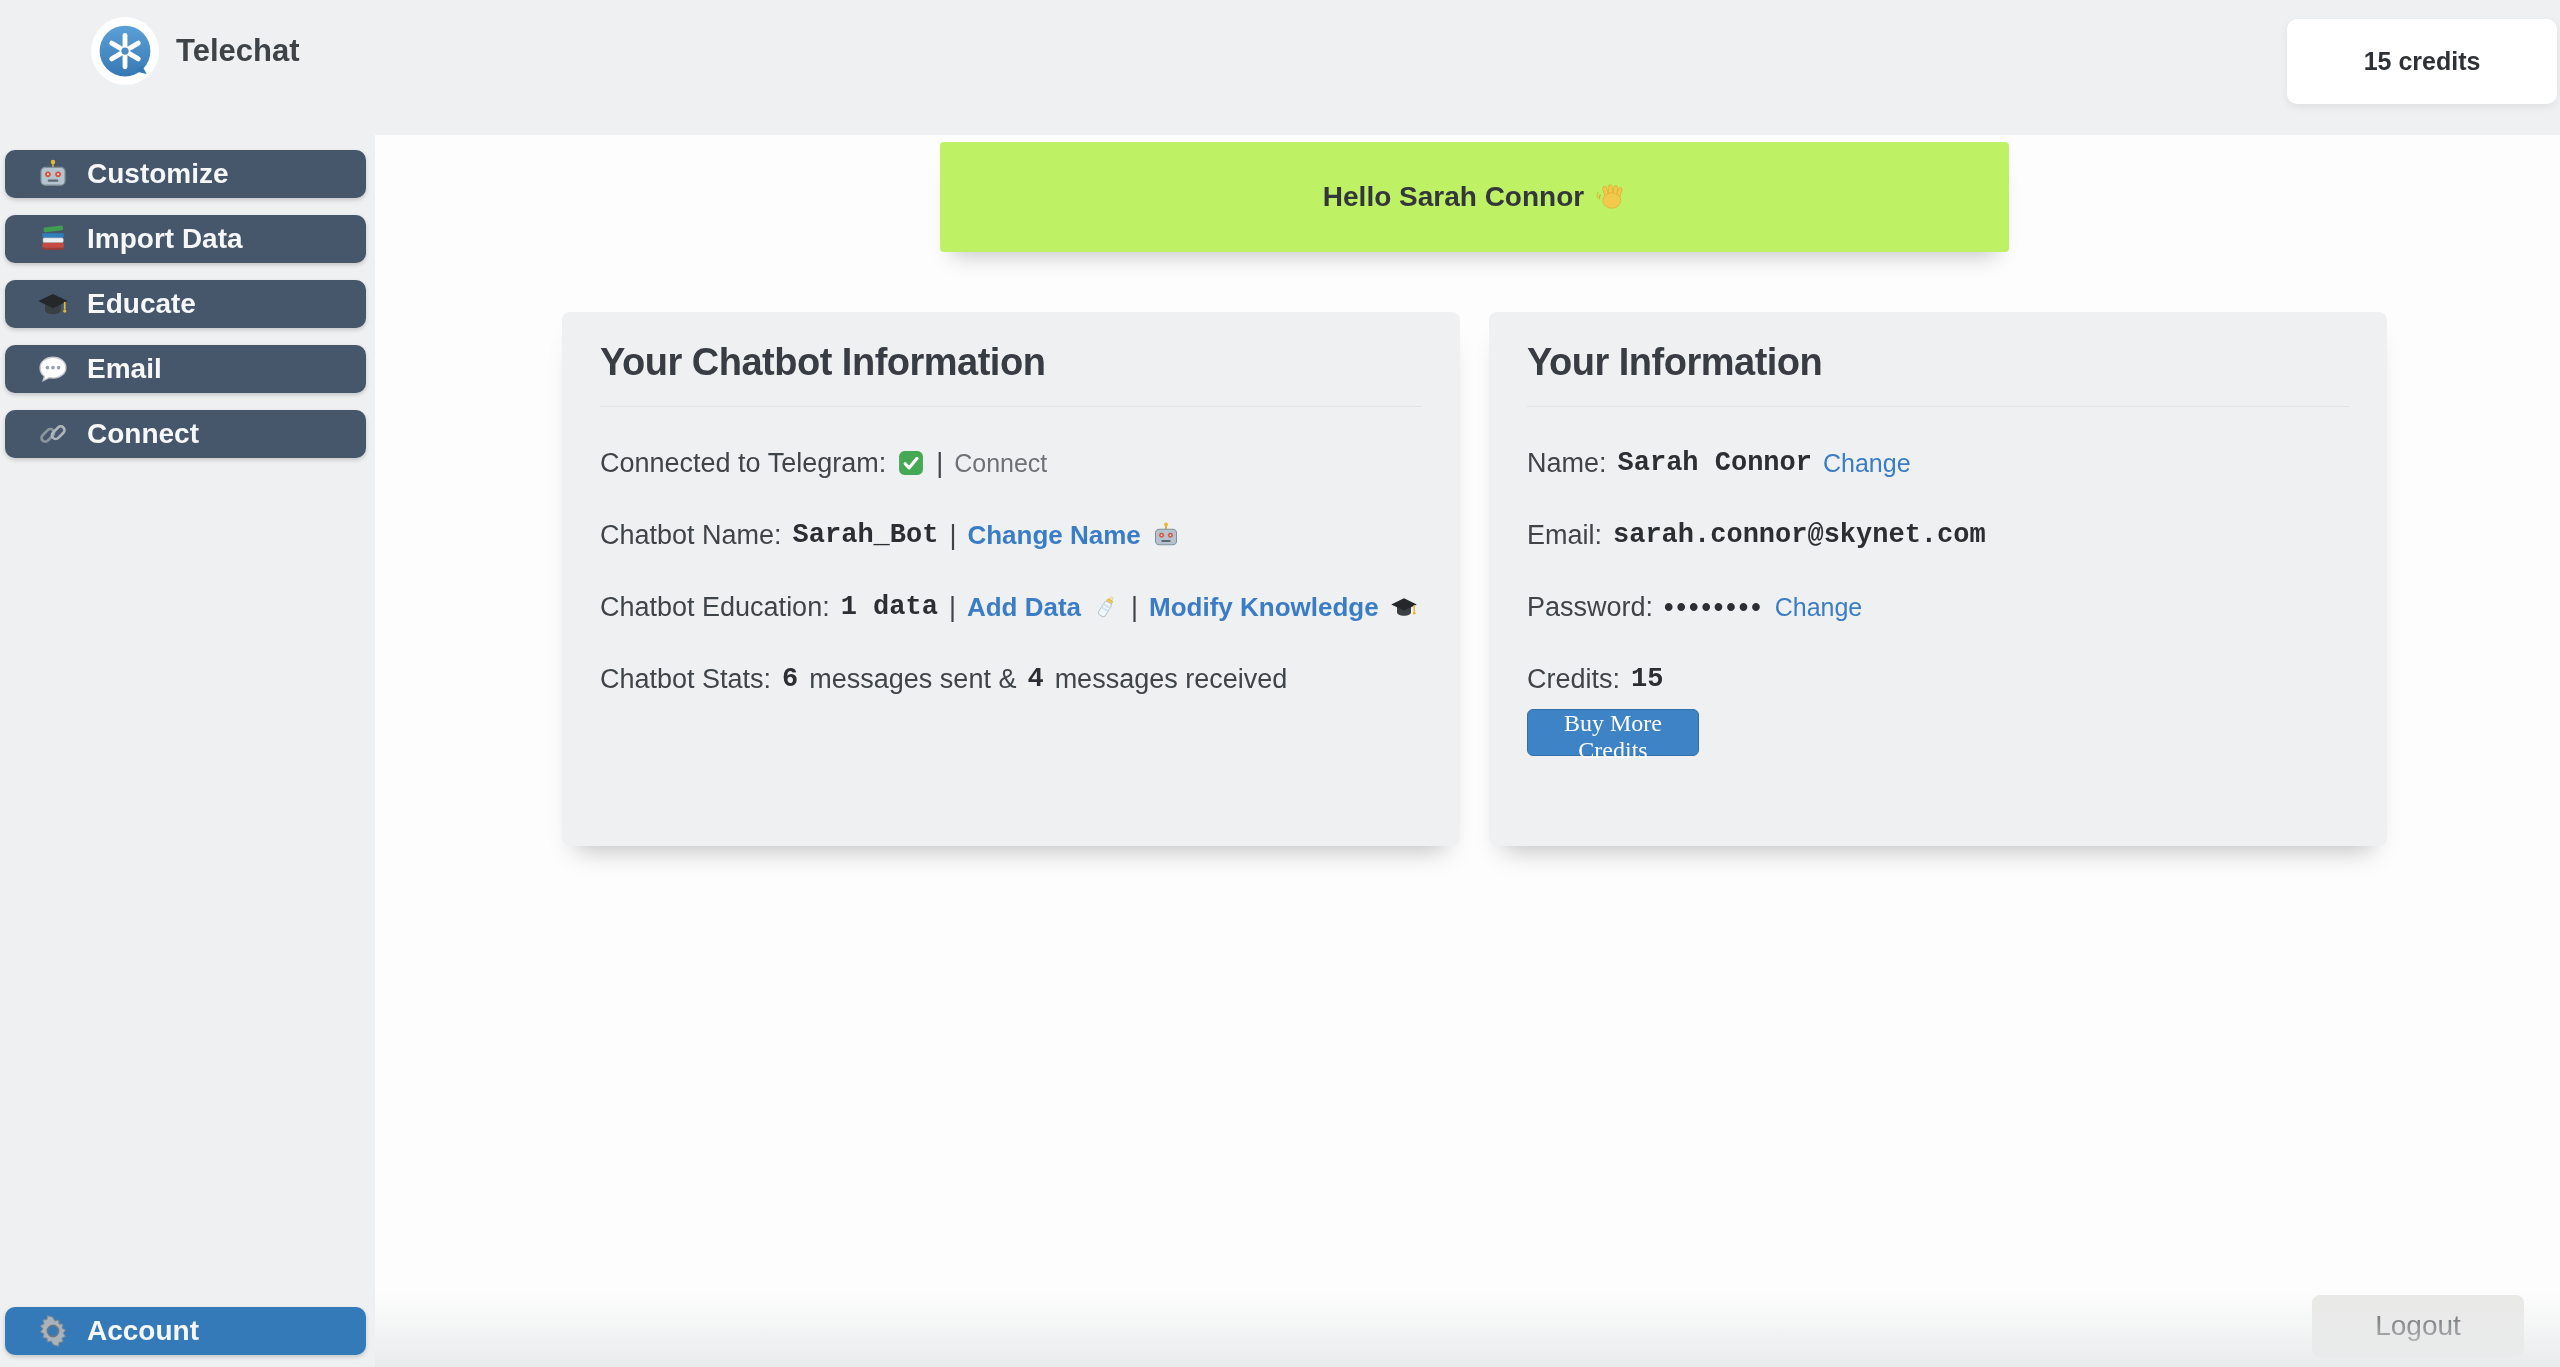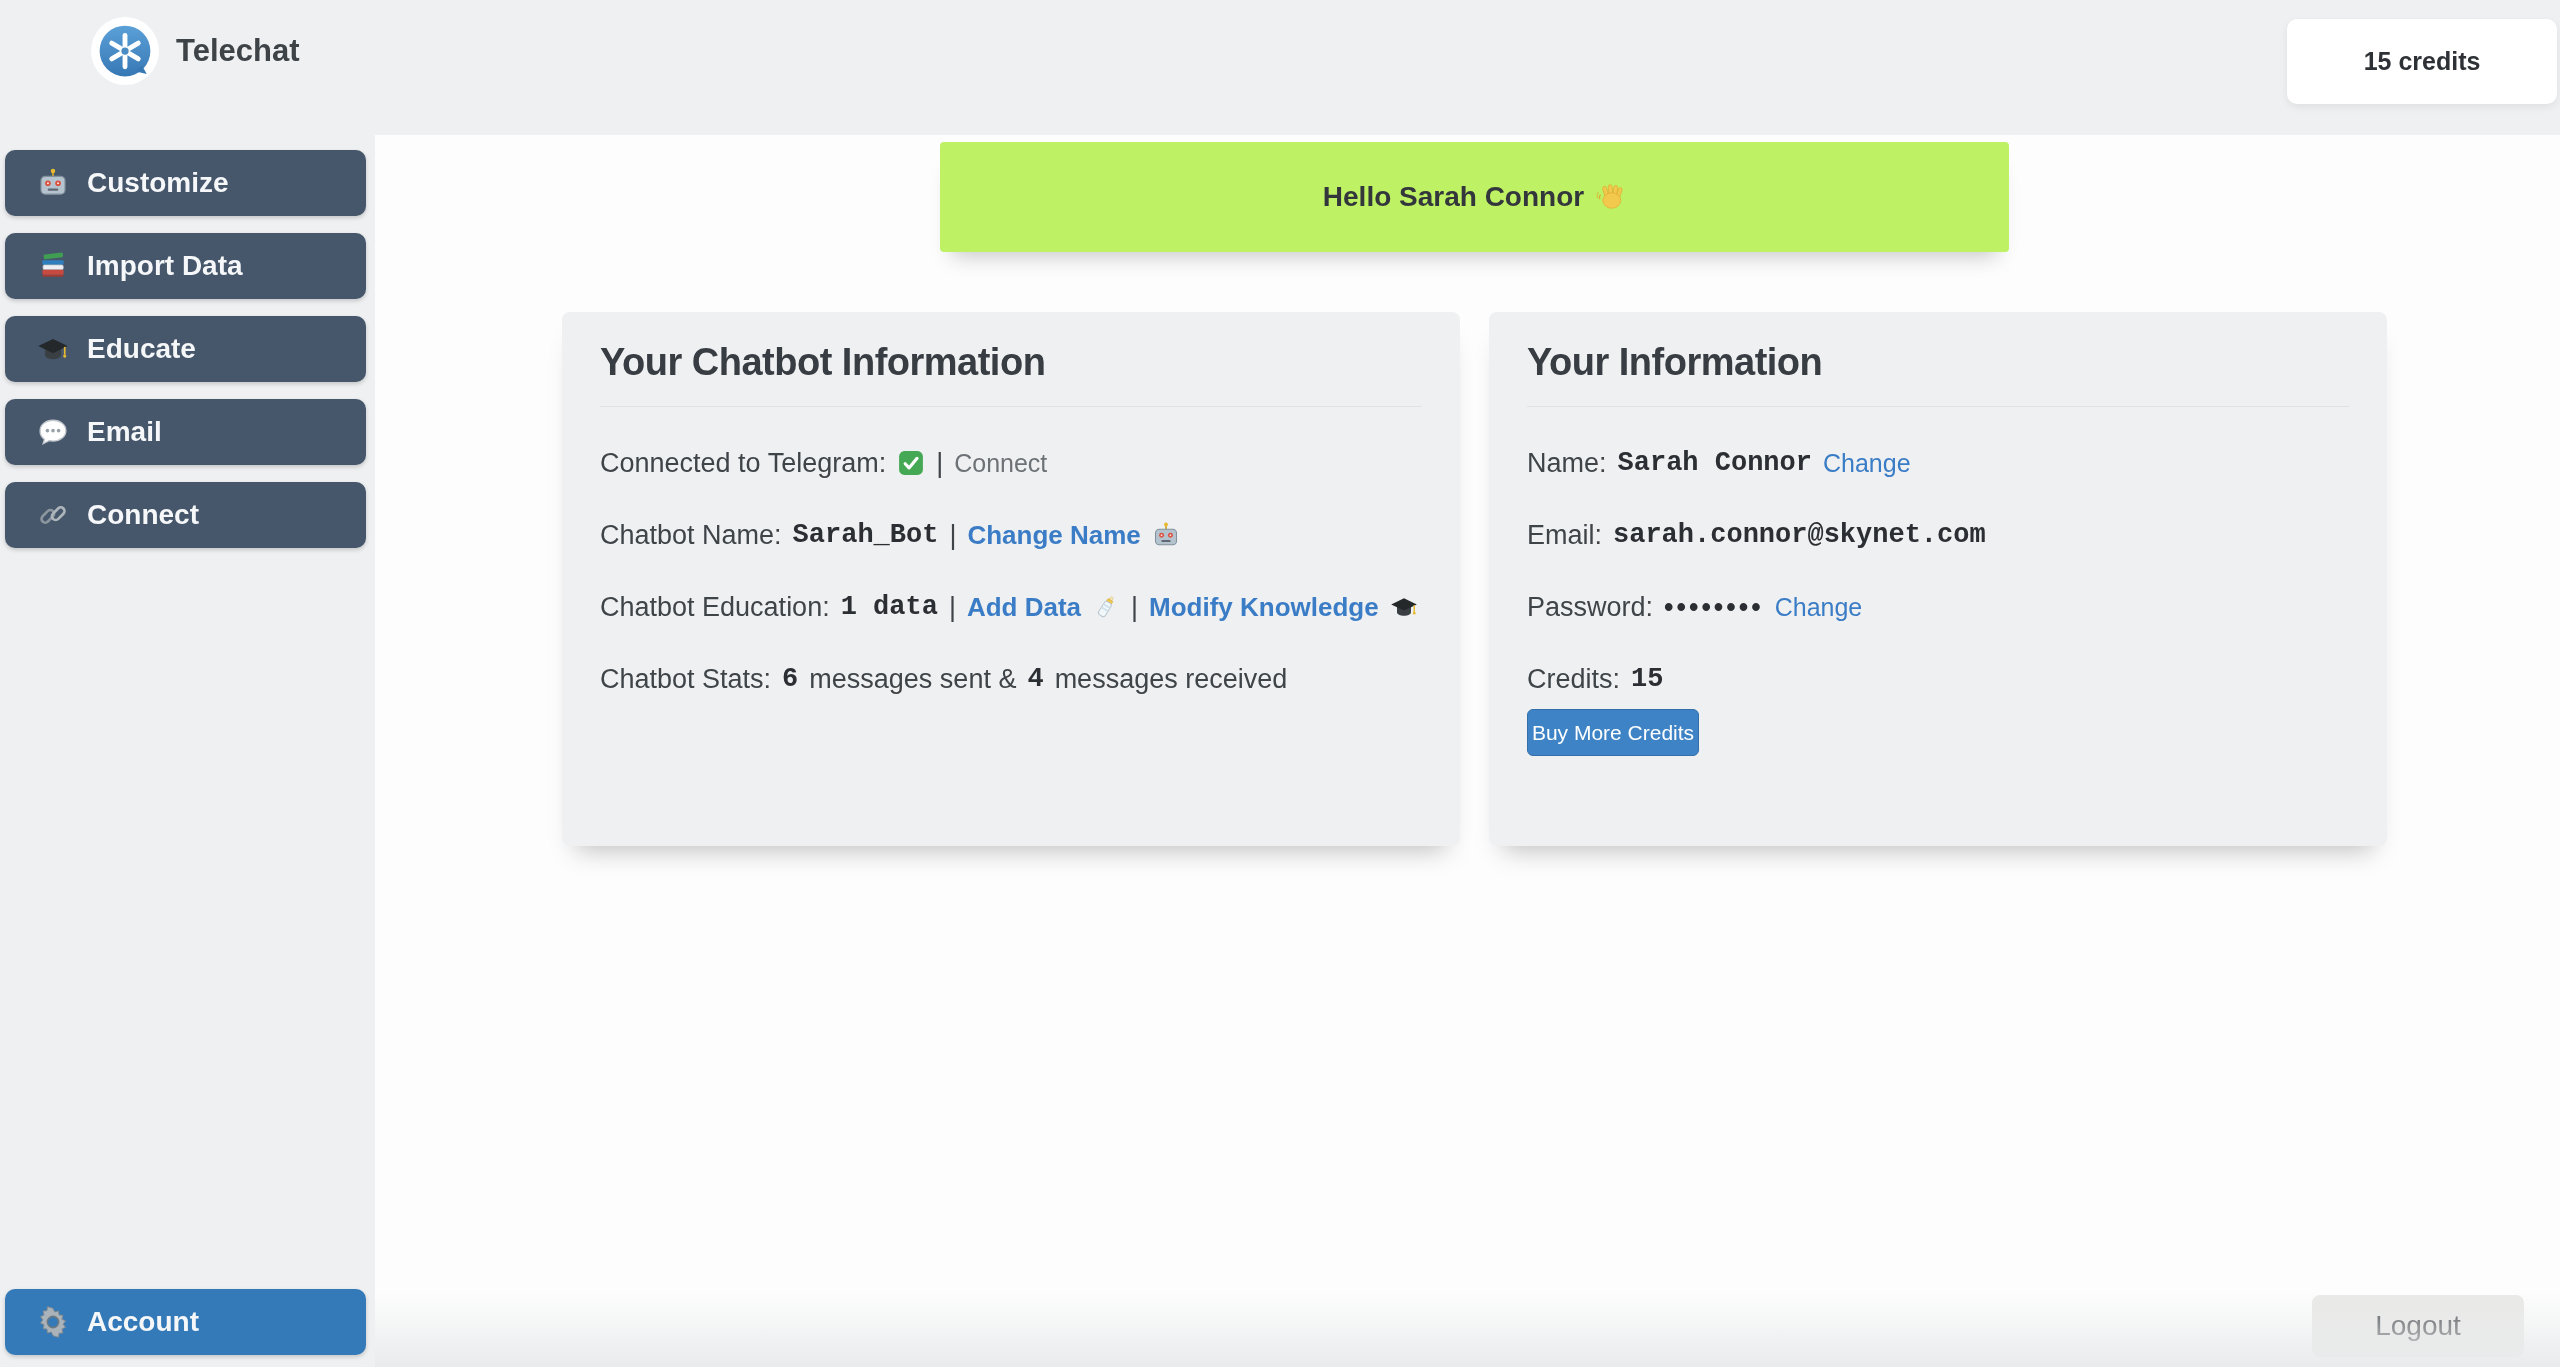--- a/index.html
+++ b/index.html
@@ -22,21 +22,21 @@
     position:absolute; right:3px; top:19px; width:270px; height:85px;
     background:#ffffff; border-radius:10px; box-shadow:0 3px 8px rgba(0,0,0,.07);
     display:flex; align-items:center; justify-content:center;
     font-size:25px; font-weight:700; color:#2e3236;
   }
 
   
   .sidebar { position:absolute; left:0; top:135px; width:375px; bottom:0; }
   .nav-btn {
     display:flex; align-items:center; gap:18px;
-    width:361px; height:66px; margin:0 0 17px 5px; padding:0 0 0 32px;
+    width:361px; height:48px; margin:0 0 17px 5px; padding:0 0 0 32px;
     background:#46566b; border:none; border-radius:10px; cursor:pointer;
     box-shadow:0 2px 4px rgba(0,0,0,.18);
   }
   .nav-btn:first-child { margin-top:15px; }
   .nav-label { font-size:28px; font-weight:600; color:#f5f7f9; }
   .account-btn { position:absolute; bottom:12px; background:#347ab8; margin-bottom:0; }
   .nav-icon { width:32px; height:32px; flex:0 0 32px; }
 
   
   .main { position:absolute; left:375px; top:135px; right:0; bottom:0; background:#fdfdfd; }
@@ -66,21 +66,21 @@
   .sep { color:#3f4449; }
   .link { color:#3a7cc6; font-weight:700; text-decoration:none; font-size:26px; cursor:pointer; }
   .link.light { font-weight:400; font-size:25px; }
   .muted-action { color:#6d7277; font-size:25px; cursor:pointer; }
   .icon26 { width:28px; height:28px; flex:0 0 28px; }
   .icon24 { width:30px; height:30px; flex:0 0 30px; }
   .pw { letter-spacing:3px; font-weight:700; color:#2b2f33; }
   .buy-btn {
     margin-top:14px; width:172px; height:47px;
     background:#3d83c5; border:1px solid #336fa9; border-radius:6px;
-    color:#ffffff; font-size:21px; font-family:Liberation Sans, sans-serif; cursor:pointer;
+    color:#ffffff; font-size:24px; font-family:Liberation Serif, serif; cursor:pointer;
   }
   .logout-btn {
     position:absolute; right:36px; bottom:10px; width:212px; height:62px;
     background:#e9e9e7; border:none; border-radius:8px;
     font-size:28px; color:#43474c; font-family:inherit; cursor:pointer;
   }
 </style>
 </head>
 <body>
 

